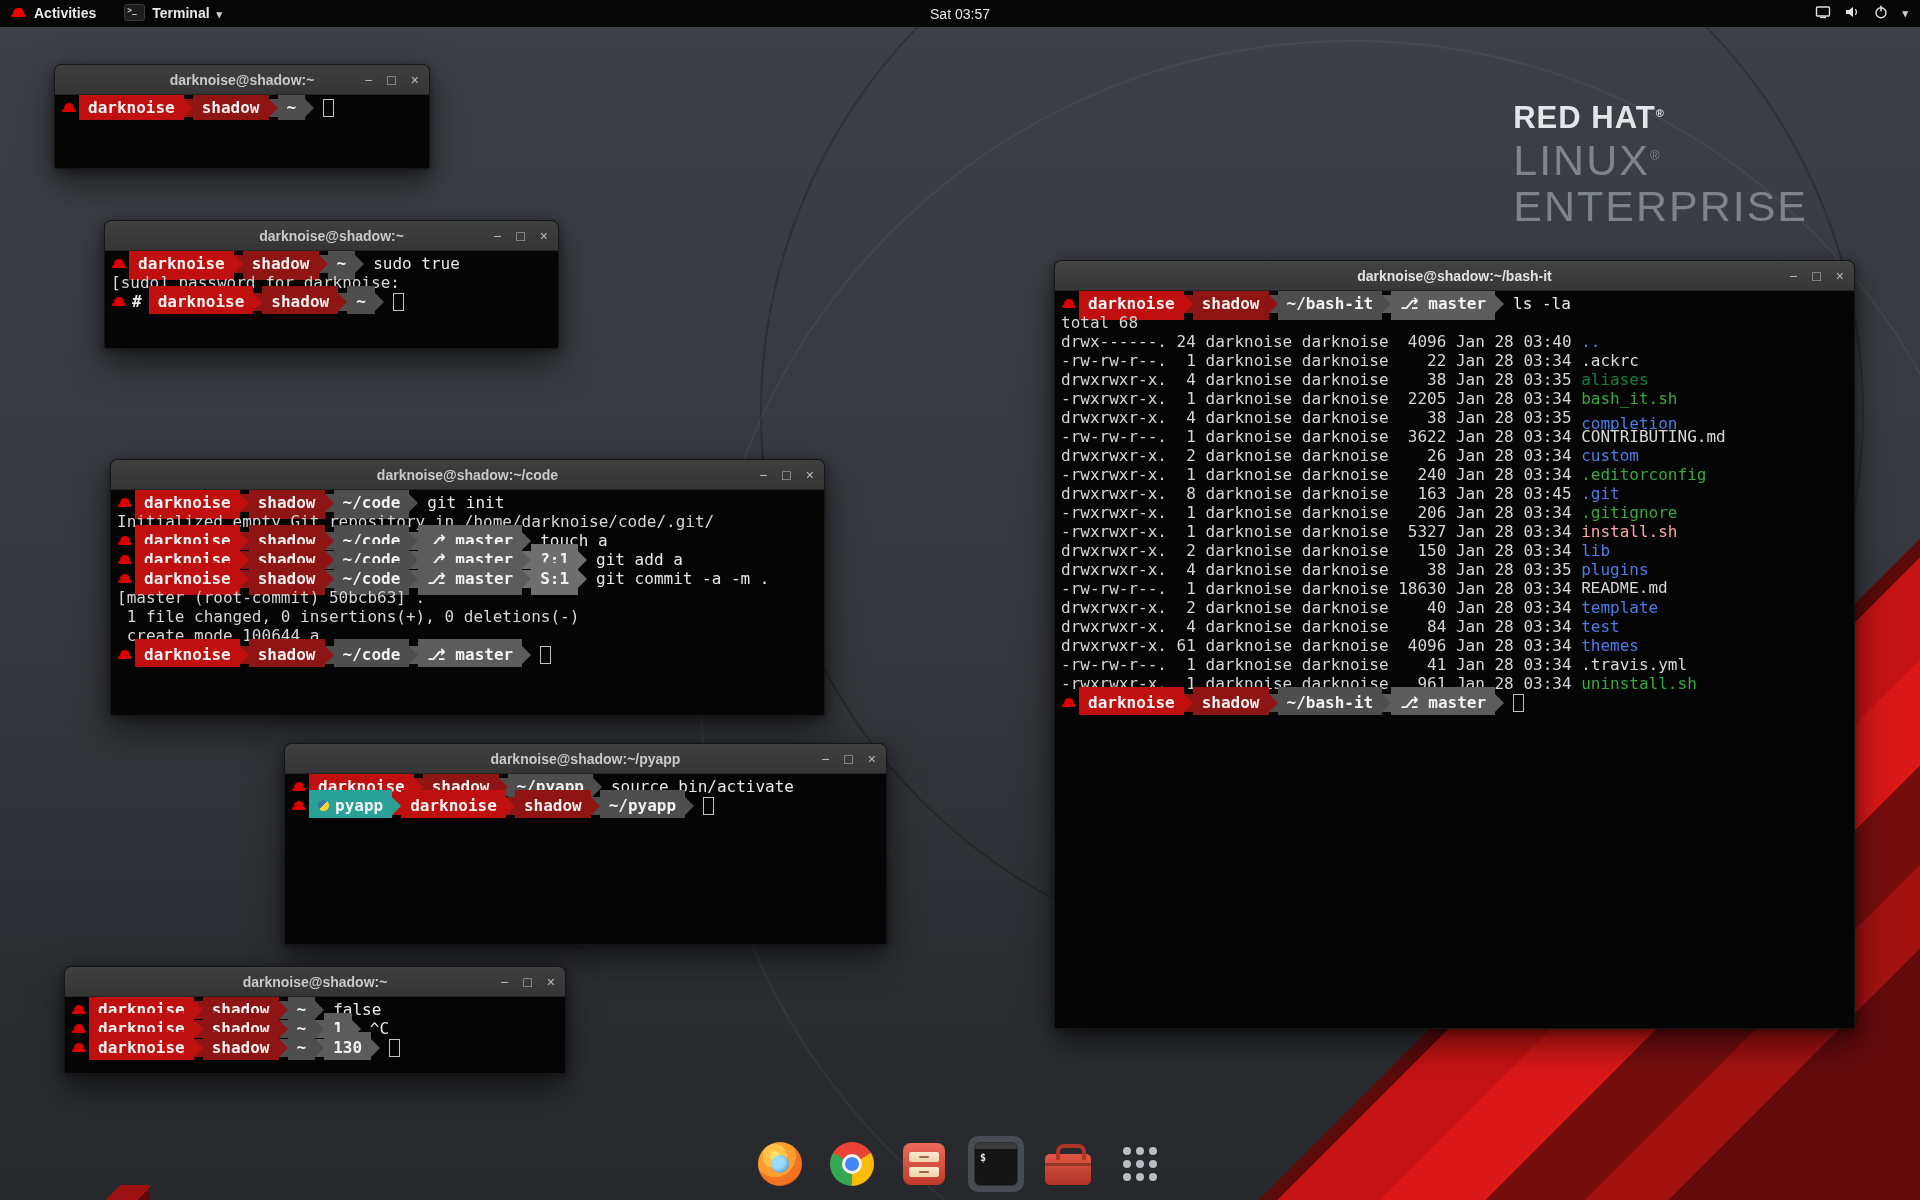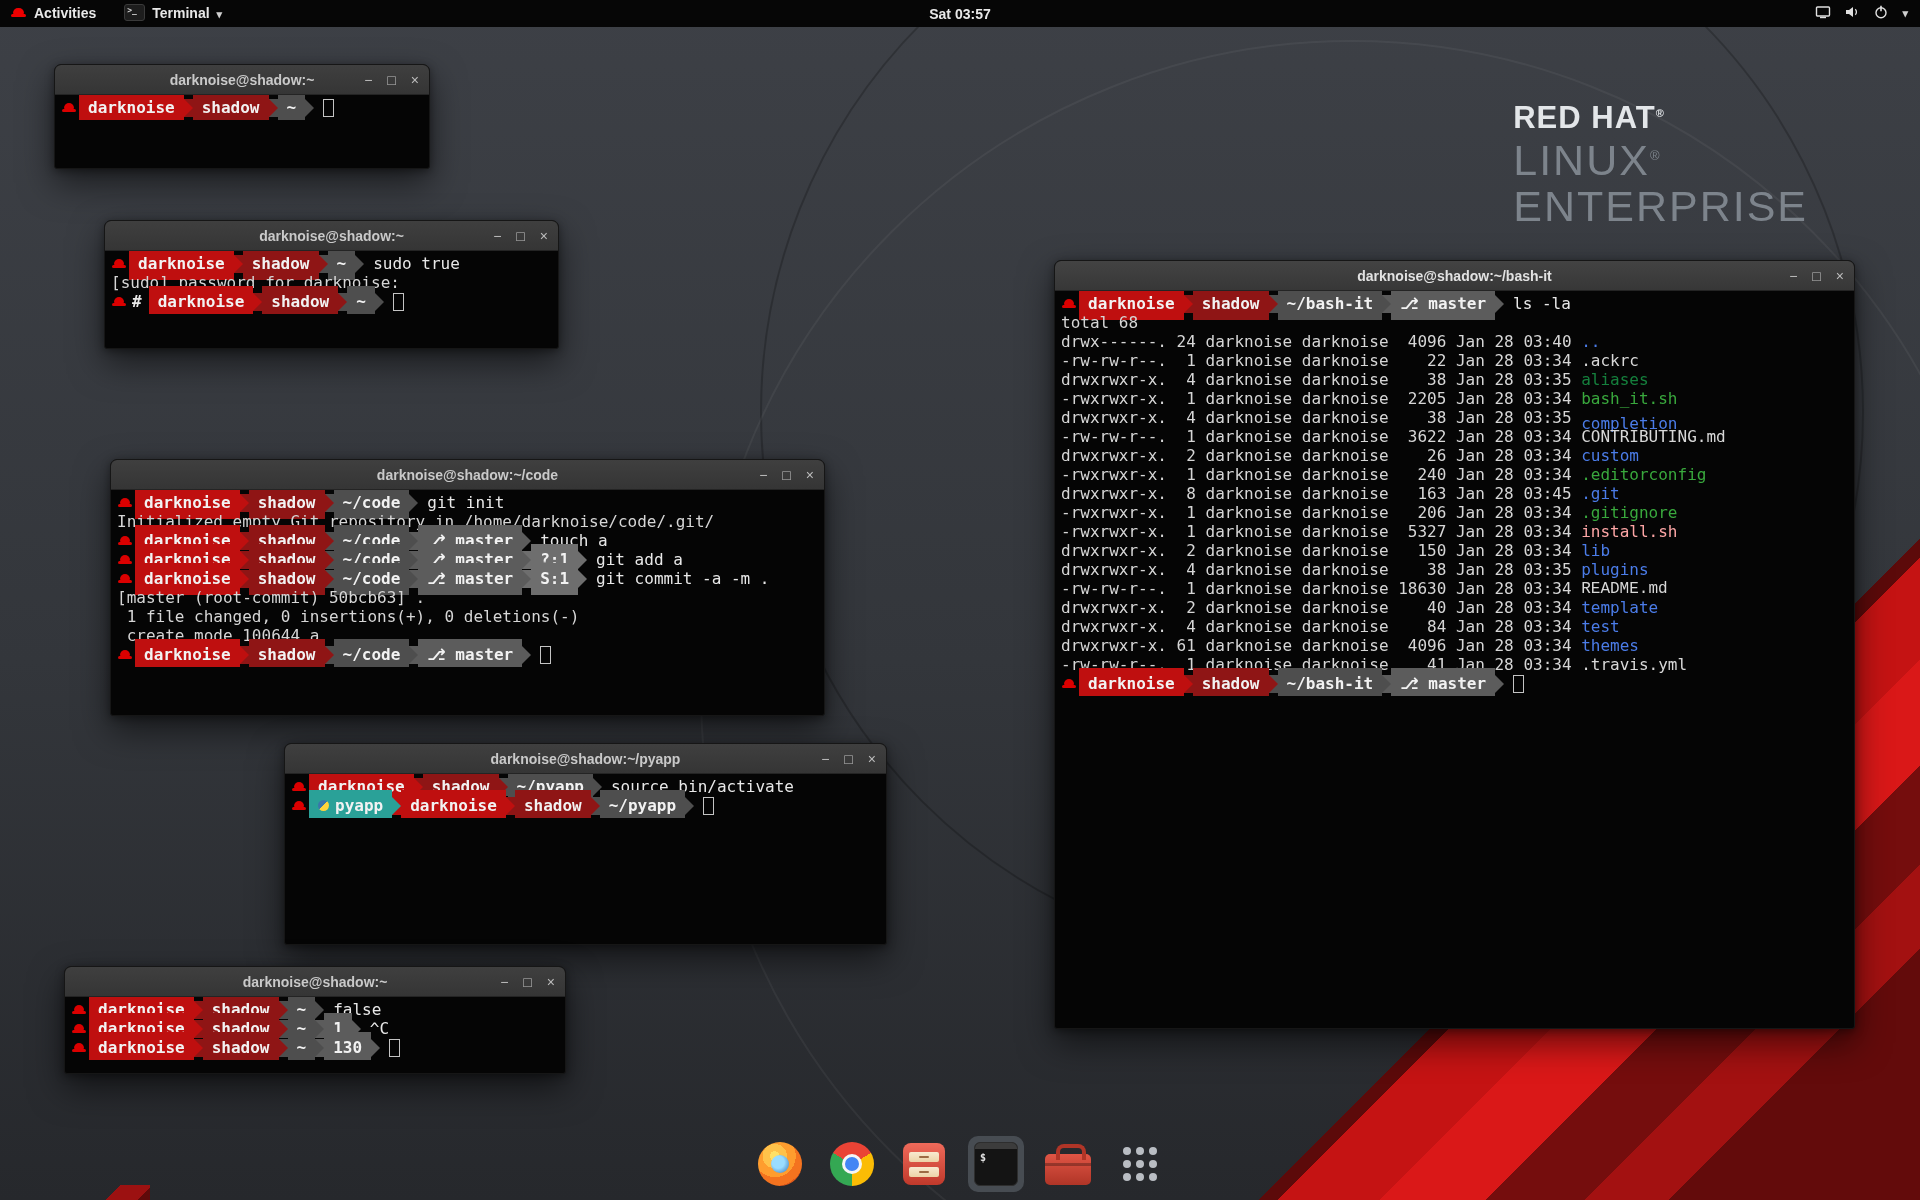--- a/index.html
+++ b/index.html
@@ -22,21 +22,21 @@
   .brand{position:absolute;top:102px;right:112px;z-index:1;text-align:left;line-height:1}
   .brand-rh{color:#e3e6e9;font-size:31px;font-weight:700;letter-spacing:1px;margin-bottom:6px}
   .brand-rh sup{font-size:11px}
   .brand-row{color:#7d848c;font-size:43px;font-weight:300;letter-spacing:2px;margin-top:3px}
   .brand-row sup{font-size:13px;color:#7d848c}
   
   .topbar{position:absolute;top:0;left:0;right:0;height:27px;background:#060606;color:#e8e8e8;
     display:flex;align-items:center;z-index:50;font-size:14px;font-weight:600}
   .tb-left{display:flex;align-items:center;gap:28px;padding-left:10px}
   .activities,.app-menu{display:flex;align-items:flex-end;gap:7px;height:14px;cursor:default}
-  .clock{position:absolute;left:0;right:0;text-align:center;font-weight:700;pointer-events:none}
+  .clock{position:absolute;left:0;right:0;text-align:center;font-weight:400;pointer-events:none}
   .sysicons{margin-left:auto;display:flex;align-items:center;gap:13px;padding-right:12px;z-index:2}
   .caret{font-size:11px;color:#cfcfcf}
   .fedora-badge{position:relative;width:17px;height:16px;display:inline-block}
   .fedora-badge::before{content:'';position:absolute;left:3px;top:3px;width:11px;height:6px;background:#e00;border-radius:5px 5px 1px 1px}
   .fedora-badge::after{content:'';position:absolute;left:1px;top:9px;width:15px;height:3px;background:#e00;border-radius:2px}
   .mini-term{position:relative;width:19px;height:15px;background:#1d1d1d;border:1px solid #3a3a3a;border-radius:3px}
   .mini-term-glyph{position:absolute;left:2px;top:1px;font:700 8px "DejaVu Sans Mono",monospace;color:#d8d8d8;letter-spacing:0}
   
   .term-window{position:absolute;border-radius:7px 7px 3px 3px;background:#050505;z-index:5;
     border:1px solid #161616;box-shadow:0 14px 34px rgba(0,0,0,.55),0 2px 8px rgba(0,0,0,.4)}
@@ -242,20 +242,21 @@
       <div class="line"><span class="out-text">drwxrwxr-x.  8 darknoise darknoise   163 Jan 28 03:45 </span><span class="out-text" style="color: rgb(75, 124, 232);">.git</span></div>
       <div class="line"><span class="out-text">-rwxrwxr-x.  1 darknoise darknoise   206 Jan 28 03:34 </span><span class="out-text" style="color: rgb(57, 168, 61);">.gitignore</span></div>
       <div class="line"><span class="out-text">-rwxrwxr-x.  1 darknoise darknoise  5327 Jan 28 03:34 </span><span class="out-text" style="color: #fca5a5;">install.sh</span></div>
       <div class="line"><span class="out-text">drwxrwxr-x.  2 darknoise darknoise   150 Jan 28 03:34 </span><span class="out-text" style="color: rgb(75, 124, 232);">lib</span></div>
       <div class="line"><span class="out-text">drwxrwxr-x.  4 darknoise darknoise    38 Jan 28 03:35 </span><span class="out-text" style="color: rgb(75, 124, 232);">plugins</span></div>
       <div class="line"><span class="out-text">-rw-rw-r--.  1 darknoise darknoise 18630 Jan 28 03:34 </span><span class="out-text" style="color: rgb(216, 216, 216); font-family: Liberation Mono, monospace;">README.md</span></div>
       <div class="line"><span class="out-text">drwxrwxr-x.  2 darknoise darknoise    40 Jan 28 03:34 </span><span class="out-text" style="color: rgb(75, 124, 232);">template</span></div>
       <div class="line"><span class="out-text">drwxrwxr-x.  4 darknoise darknoise    84 Jan 28 03:34 </span><span class="out-text" style="color: rgb(75, 124, 232);">test</span></div>
       <div class="line"><span class="out-text">drwxrwxr-x. 61 darknoise darknoise  4096 Jan 28 03:34 </span><span class="out-text" style="color: rgb(75, 124, 232);">themes</span></div>
       <div class="line"><span class="out-text">-rw-rw-r--.  1 darknoise darknoise    41 Jan 28 03:34 </span><span class="out-text" style="color: rgb(216, 216, 216);">.travis.yml</span></div>
+      <div class="line"><span class="out-text">-rwxrwxr-x.  1 darknoise darknoise   961 Jan 28 03:34 </span><span class="out-text" style="color: rgb(57, 168, 61);">uninstall.sh</span></div>
       <div class="line"><span class="fedora"></span><span class="seg" style="background: rgb(191, 15, 15);">darknoise</span><span class="sep" style="border-left-color: rgb(191, 15, 15); background: rgb(143, 21, 21);"></span><span class="seg" style="background: rgb(143, 21, 21);">shadow</span><span class="sep" style="border-left-color: rgb(143, 21, 21); background: rgb(78, 78, 78);"></span><span class="seg" style="background: rgb(78, 78, 78);">~/bash-it</span><span class="sep" style="border-left-color: rgb(78, 78, 78); background: rgb(92, 92, 92);"></span><span class="seg" style="background: rgb(92, 92, 92);">⎇ master</span><span class="sep" style="border-left-color: rgb(92, 92, 92); background: transparent;"></span><span class="cursor"></span></div>
     </div>
 </div>
 
 <div class="dock">
   <div class="dock-item">
       <div class="icon-firefox"></div>
     </div>
   <div class="dock-item">
       <div class="icon-chrome"></div>

